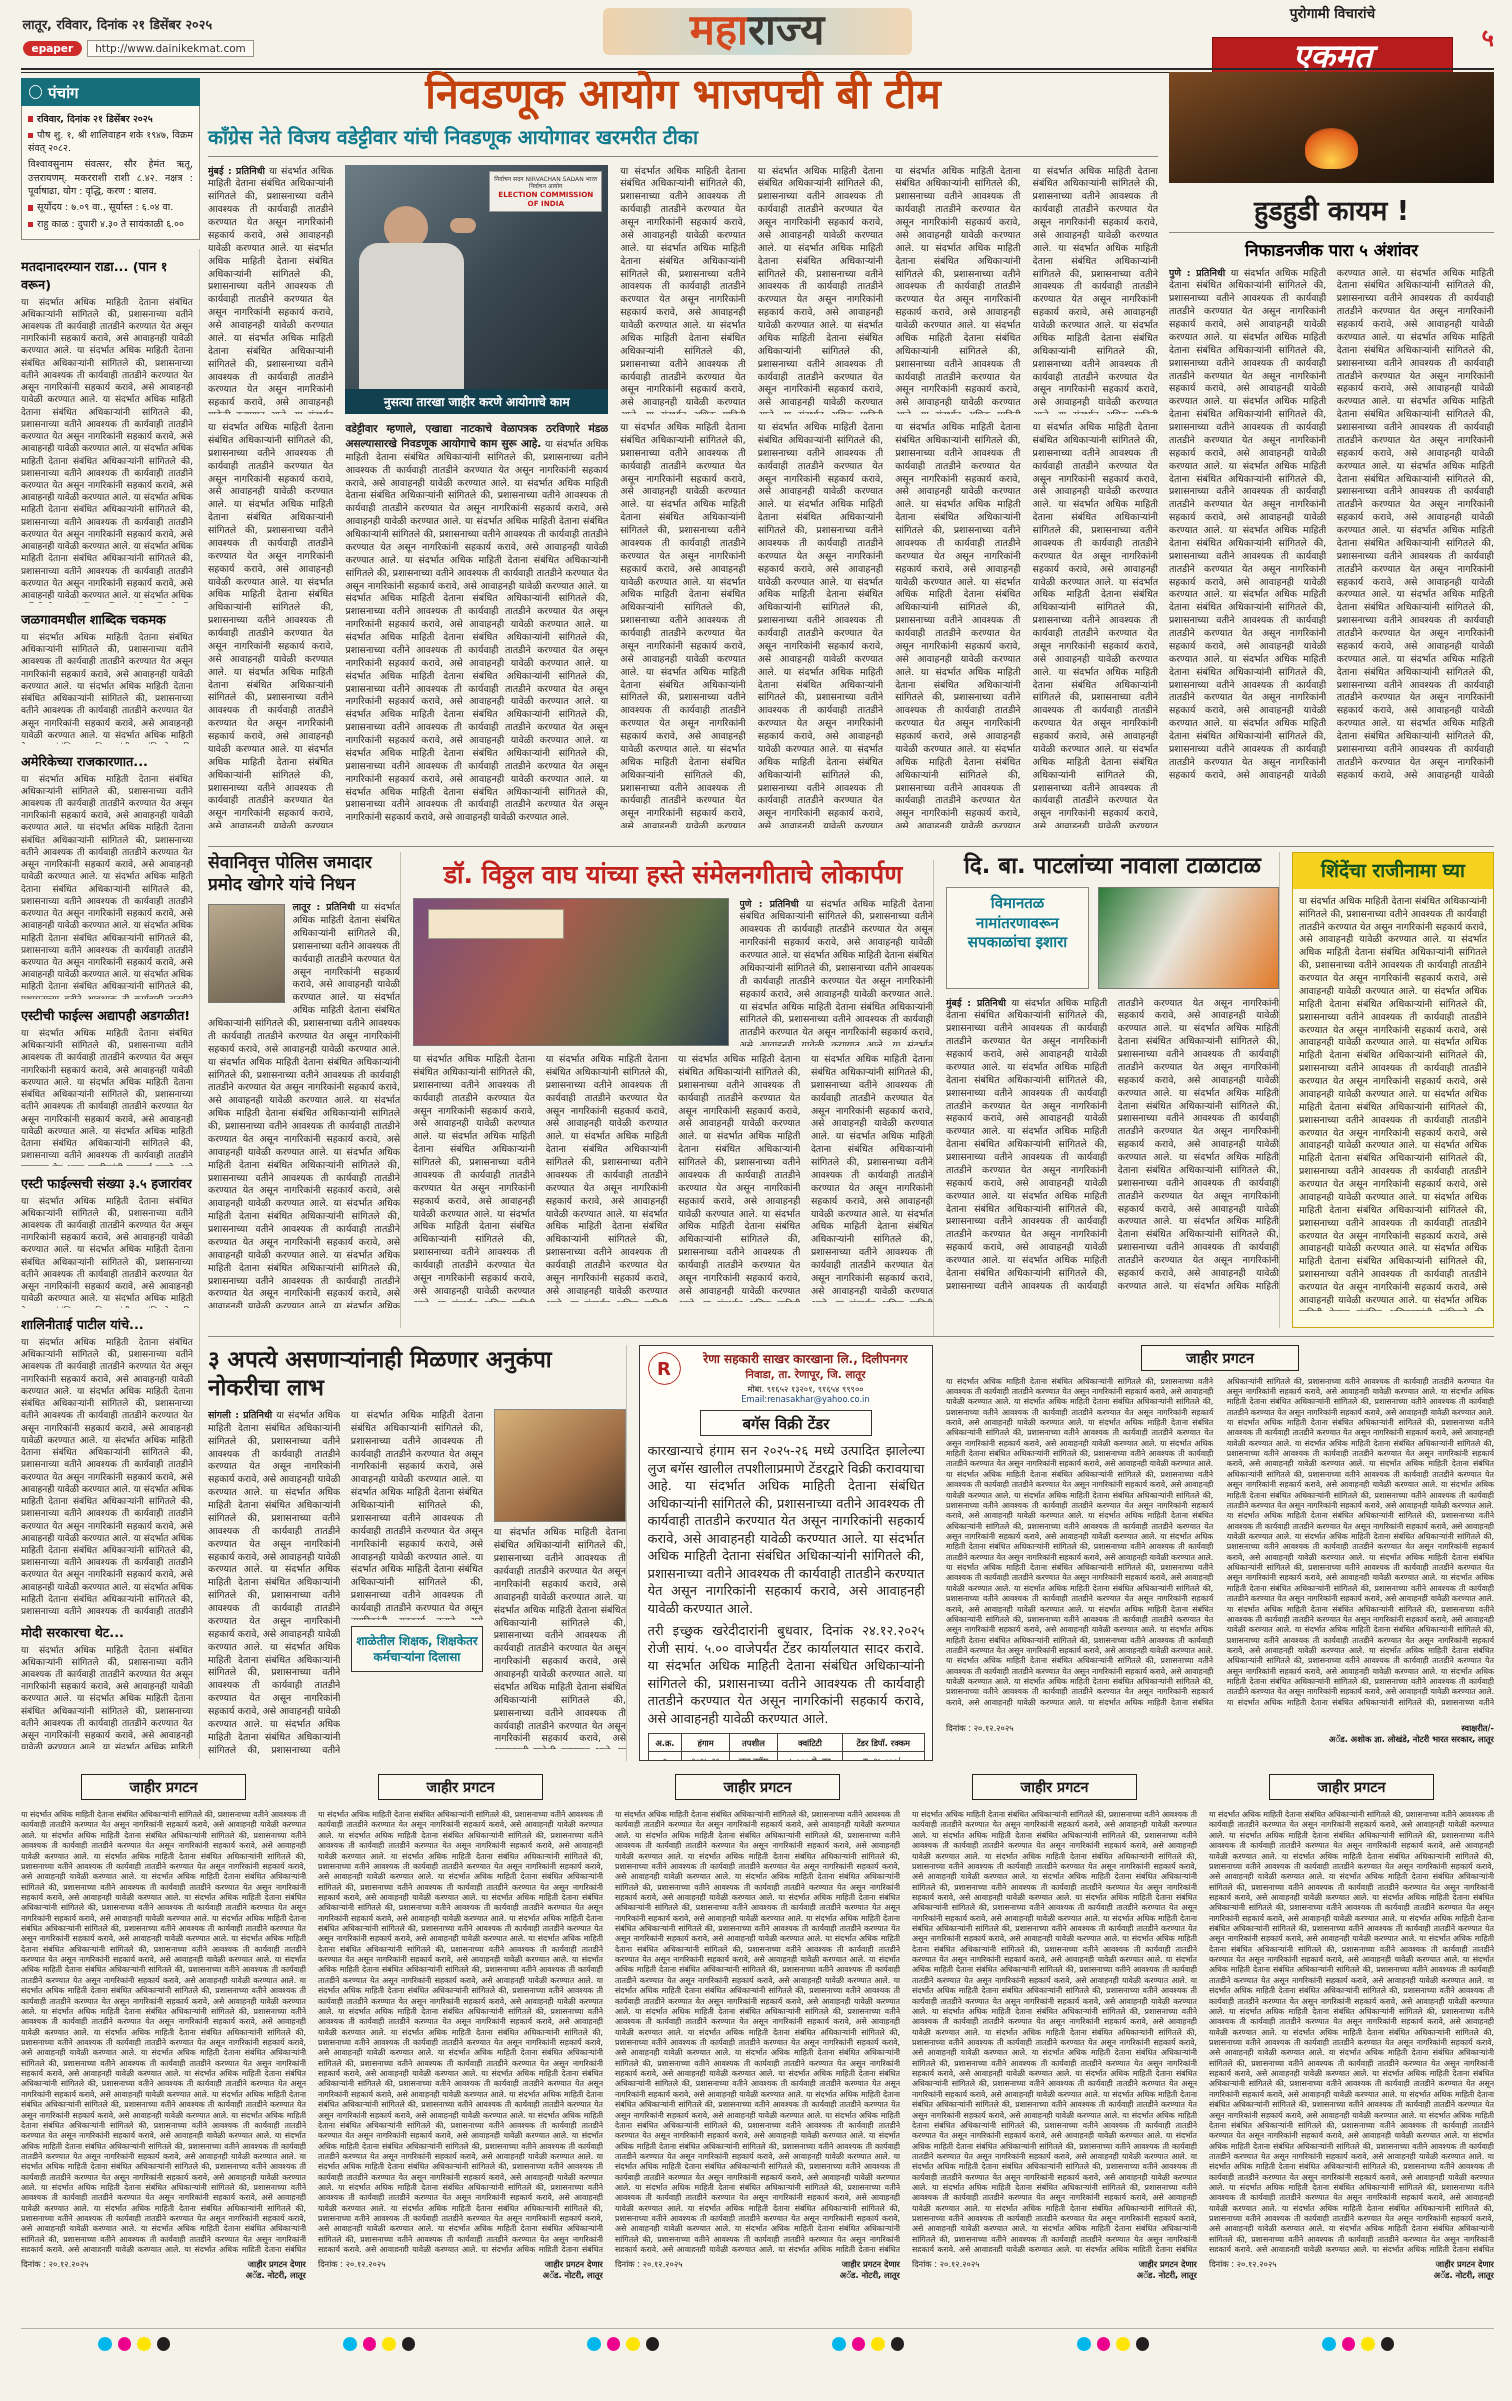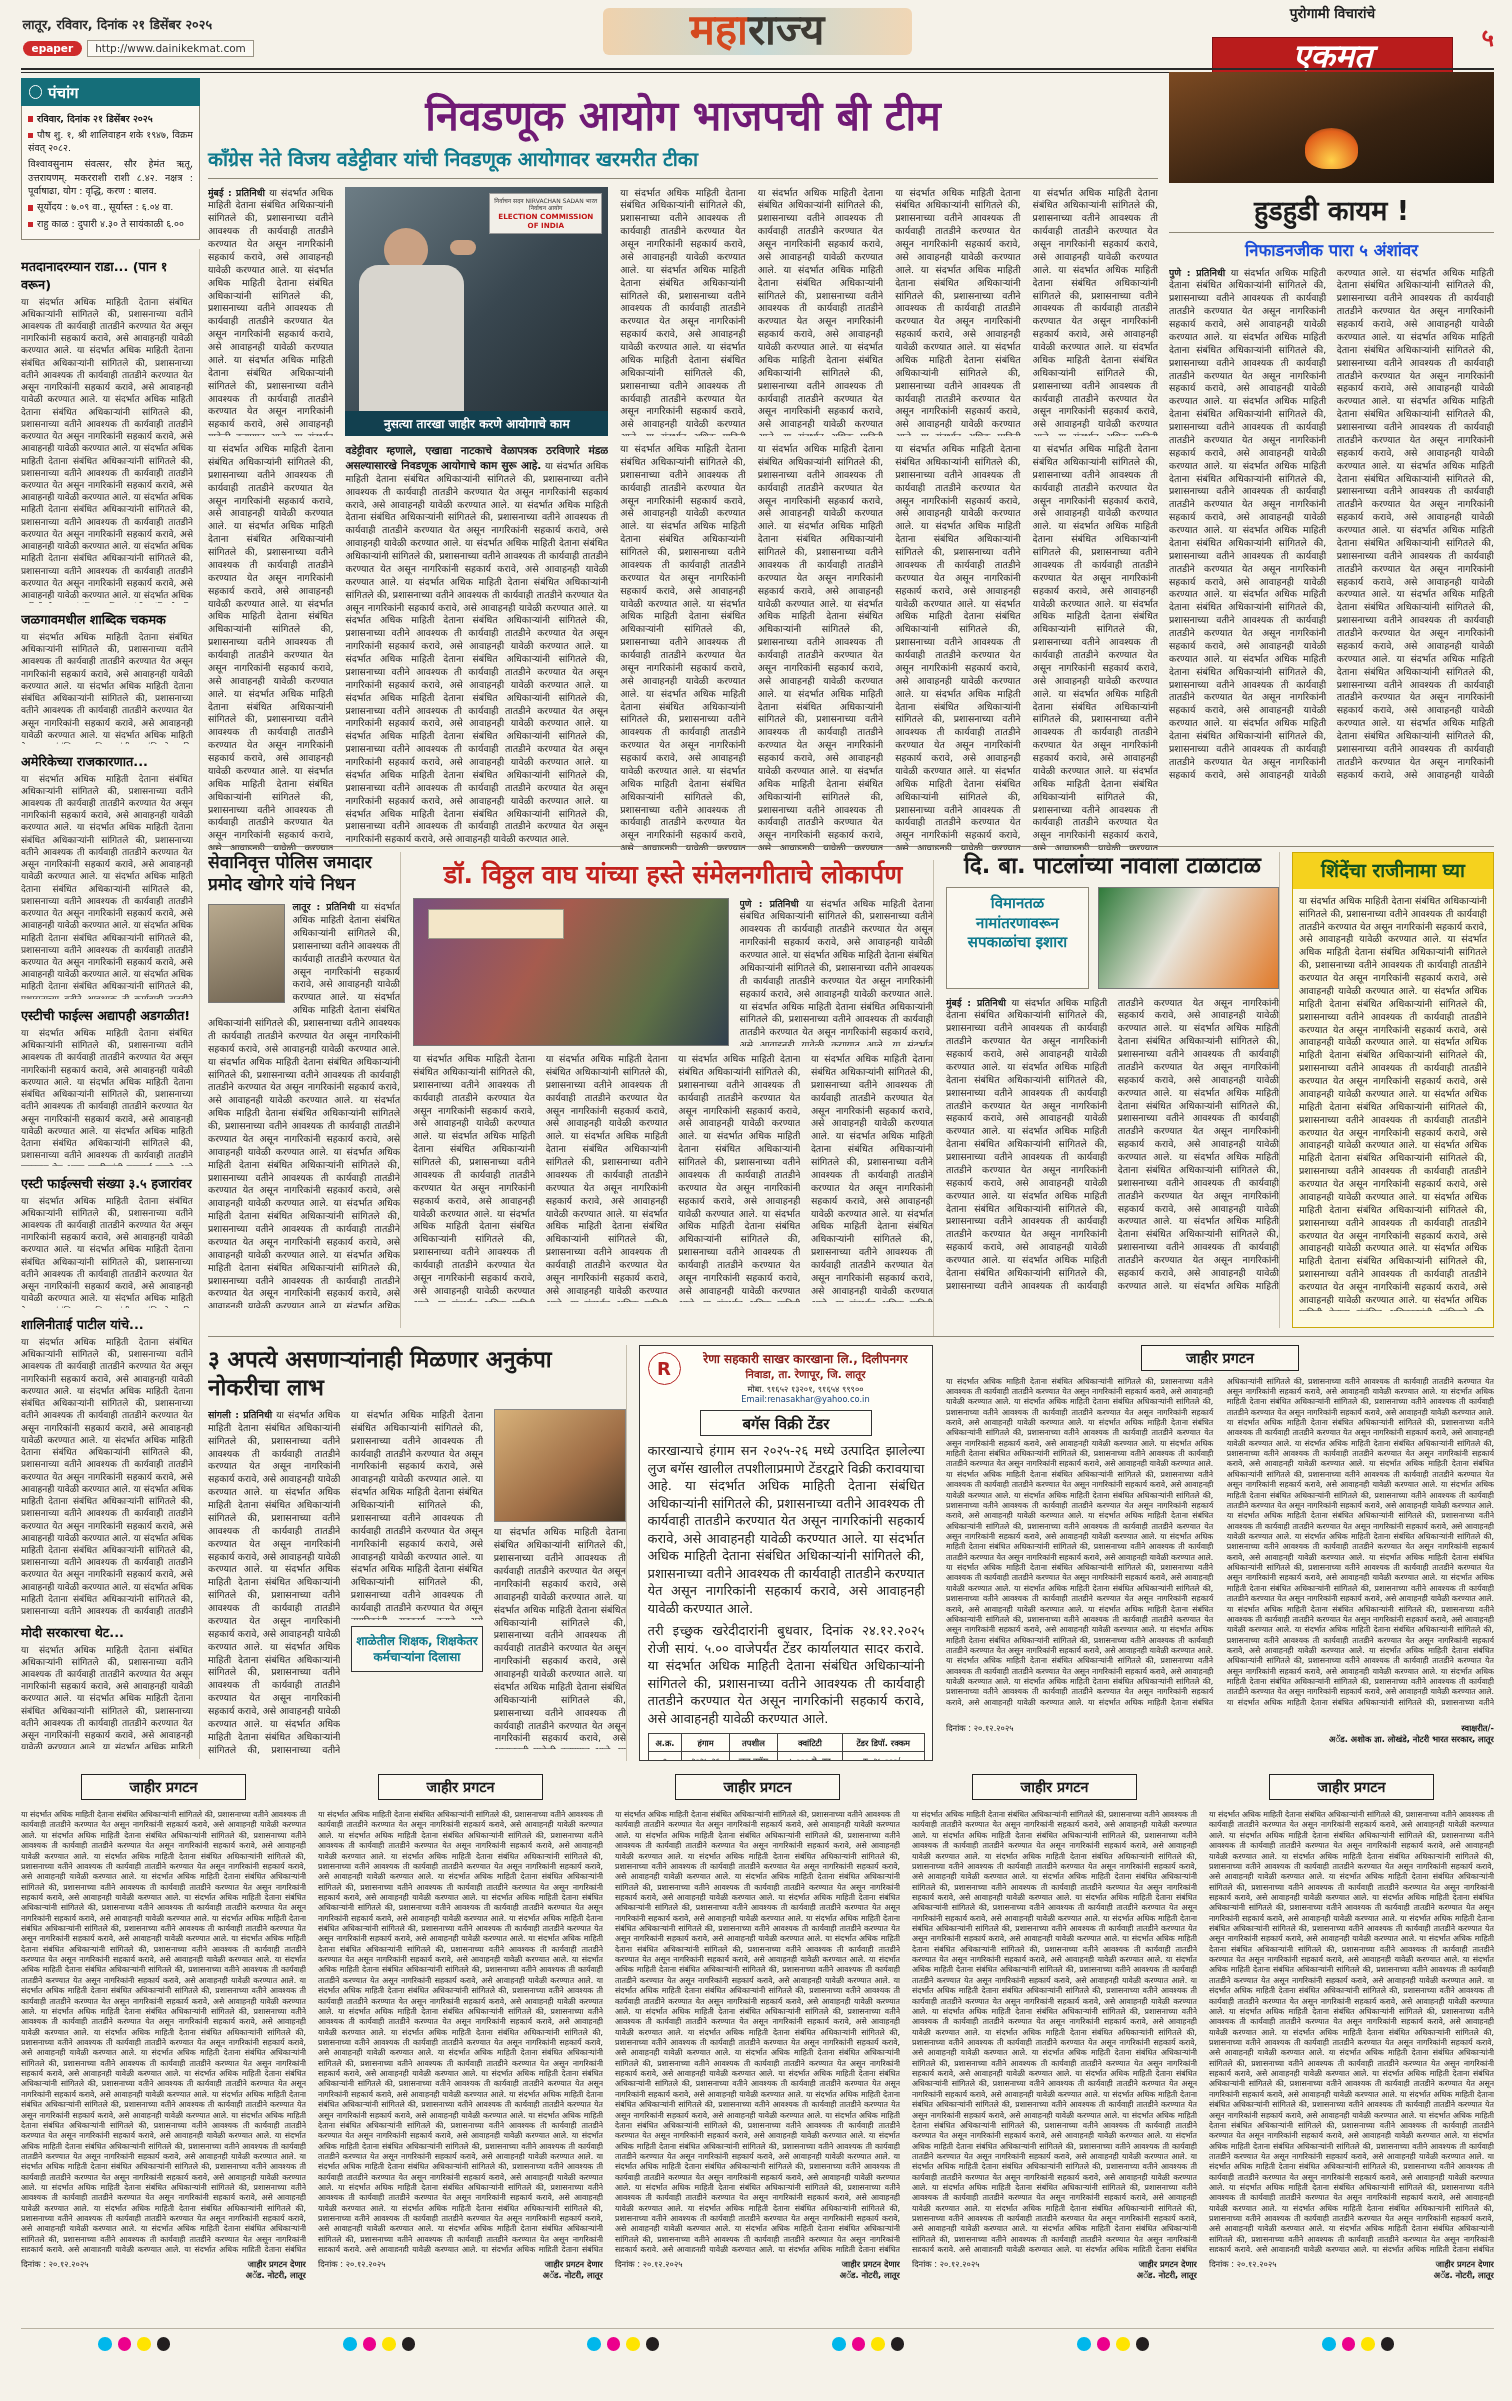--- a/index.html
+++ b/index.html
@@ -40,21 +40,21 @@
   .panchang-dot { width:13.6px; height:13.6px; border:1.5px solid #fff; border-radius:50%; display:inline-block; }
   .panchang-body { border:0.8px solid #8d8776; border-top:none; background:#fbf8f0; padding:6px 6px; font-size:9.5px; line-height:1.4; }
   .panchang-body .row { margin-bottom:3px; text-align:justify; }
   .sqr { display:inline-block; width:5.3px; height:5.3px; background:#c9252b; margin-right:3.8px; vertical-align:middle; }
   
   .sidebar { left:21px; top:249px; width:179px; height:1510px; overflow:hidden; padding-right:6px; border-right:0.8px solid #c6bfae; }
   .side-art h3 { font-size:12.8px; font-weight:bold; margin:7.5px 0 3px; color:#111; }
   .side-art p { font-size:9px; line-height:1.36; text-align:justify; overflow:hidden; }
   
   .lead { left:208px; top:72px; width:950px; }
-  .lead h1 { font-size:41px; font-weight:bold; text-align:center; color:#701a75; line-height:1.1;margin-top:22px; }
+  .lead h1 { font-size:41px; font-weight:bold; text-align:center; color:#c2410c; line-height:1.1; }
   .lead .sub { margin-top:6px; font-size:19.6px; font-weight:bold; color:#0f7a8d; }
   .lead .rule { margin-top:6px; border-top:0.8px solid #8d8776; }
   .lead-grid { margin-top:7.5px; display:grid; grid-template-columns:repeat(7,1fr); grid-template-rows:249px 407px; column-gap:12px; row-gap:7.5px; height:670px; overflow:hidden; }
   .lead-grid .cell { font-size:9.4px; line-height:1.37; text-align:justify; overflow:hidden; }
   .lead-photo { grid-column:2 / span 2; grid-row:1; display:flex; flex-direction:column; }
   .lead-photo .img { flex:1; position:relative; background:linear-gradient(135deg,#6d7d85 0%, #394750 55%, #232c31 100%); overflow:hidden; }
   .lead-photo .sign { position:absolute; right:6px; top:6px; width:113px; background:#f2efe8; border:0.8px solid #999; padding:3px; }
   .sign-l1 { font-size:6px; color:#333; text-align:center; line-height:1.25; }
   .sign-l2 { font-size:7.2px; color:#c01818; font-weight:bold; text-align:center; line-height:1.2; margin-top:1.5px; }
   .speaker-head { position:absolute; left:39px; top:41px; width:44px; height:44px; border-radius:50%; background:#caa183; }
@@ -62,21 +62,21 @@
   .speaker-hand { position:absolute; left:105px; top:53px; width:25.6px; height:15px; border-radius:7.5px; background:#caa183; }
   .lead-caption { background:#12404f; color:#fff; font-size:12px; font-weight:bold; text-align:center; padding:3.8px 3px; }
   .wide-lead { grid-column:2 / span 2; grid-row:2; }
   .wide-lead b { font-size:10.5px; }
   
   .cold { left:1169px; top:72px; width:325px; }
   .cold-photo { height:111px; position:relative; background:linear-gradient(160deg,#7c4a22 0%, #3a2412 55%, #1c130a 100%); overflow:hidden; }
   .flame { position:absolute; left:136px; bottom:13.6px; width:53px; height:41px; border-radius:50% 50% 40% 40%; background:radial-gradient(circle at 50% 80%, #ffd24a, #e2611c 70%, rgba(0,0,0,0)); }
   .cold h2 { margin-top:7.5px; font-size:27px; font-weight:bold; text-align:center; }
   .cold .rule { margin-top:4.5px; border-top:0.8px solid #8d8776; }
-  .cold .sub { margin-top:4.5px; font-size:16.6px; font-weight:bold; text-align:center; color:#1d4ed8; }
+  .cold .sub { margin-top:4.5px; font-size:16.6px; font-weight:bold; text-align:center; color:#000000; }
   .cold-body { margin-top:6px; column-count:2; column-gap:10.5px; height:527px; }
   
   .hline { border-top:0.8px solid #8d8776; }
   
   .obit { left:208px; top:852px; width:193px; height:476px; overflow:hidden; }
   .obit h2 { font-size:17.3px; font-weight:bold; line-height:1.25; }
   .obit-photo { float:left; width:77px; height:99px; margin:3px 7.5px 3px 0; background:linear-gradient(160deg,#b8a98e,#6e6250); border:0.8px solid #777; }
   .anthem { left:413px; top:852px; width:521px; height:476px; overflow:hidden;margin-top:8px; }
   .anthem h2 { font-size:25px; font-weight:bold; color:#c2221d; line-height:1.2; text-align:center; }
   .anthem-row { display:flex; gap:10.5px; margin-top:7.5px; }

